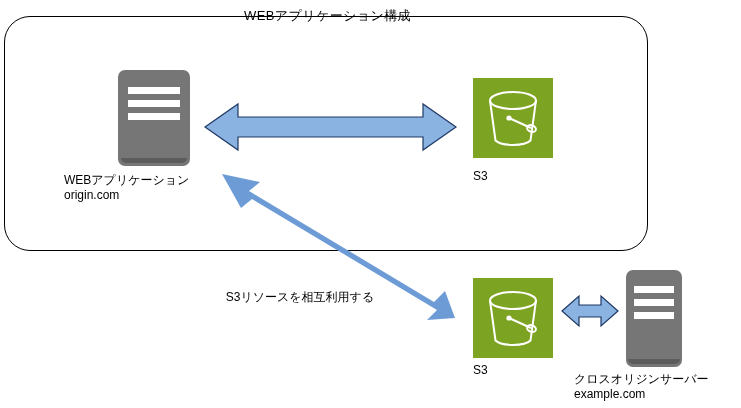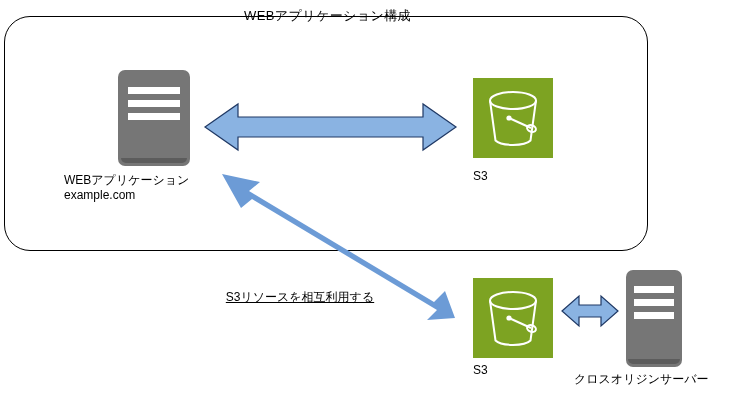--- a/index.html
+++ b/index.html
@@ -114,21 +114,21 @@
   .edge-label {
     position: absolute;
     left: 185px;
     top: 289px;
     width: 230px;
     text-align: center;
     font-size: 12px;
     line-height: 16px;
     white-space: nowrap;
   }
-  .edge-label .line2 { display: block; text-decoration: underline; }
+  .edge-label .line2 { display: block; }
 
   
   #arrow-layer {
     position: absolute;
     left: 0; top: 0;
     width: 741px; height: 408px;
     pointer-events: none;
   }
 </style>
 </head>
@@ -141,21 +141,21 @@
   <div class="diagram-title">WEBアプリケーション構成</div>
 
   <div class="server-icon" id="server-webapp">
     <div class="bar b1"></div>
     <div class="bar b2"></div>
     <div class="bar b3"></div>
     <div class="foot"></div>
   </div>
   <div class="node-label" id="label-webapp">
     <span>WEBアプリケーション</span>
-    <span class="line2">example.com</span>
+    <span class="line2">origin.com</span>
   </div>
 
   <div class="s3-icon" id="s3-top">
     <svg viewBox="0 0 80 80" xmlns="http://www.w3.org/2000/svg">
       <ellipse cx="40" cy="22.5" rx="23" ry="8.5" fill="none" stroke="#ffffff" stroke-width="2"></ellipse>
       <path d="M17 22.5 L22.5 62.5 A 18.5 6.5 0 0 0 57.5 62.5 L63 22.5" fill="none" stroke="#ffffff" stroke-width="2"></path>
       <path d="M36 40 L58 50" fill="none" stroke="#ffffff" stroke-width="2"></path>
       <circle cx="36" cy="40" r="2.6" fill="#ffffff"></circle>
       <ellipse cx="58.5" cy="50.5" rx="4.6" ry="3.2" fill="none" stroke="#ffffff" stroke-width="2" transform="rotate(22 58.5 50.5)"></ellipse>
     </svg>
@@ -178,20 +178,21 @@
   </div>
 
   <div class="server-icon" id="server-crossorigin">
     <div class="bar b1"></div>
     <div class="bar b2"></div>
     <div class="bar b3"></div>
     <div class="foot"></div>
   </div>
   <div class="node-label" id="label-crossorigin">
     <span>クロスオリジンサーバー</span>
+    <span class="line2">example.com</span>
   </div>
 
   <div class="edge-label">
     <span class="line2">S3リソースを相互利用する</span>
   </div>
 
   <svg id="arrow-layer" viewBox="0 0 741 408" xmlns="http://www.w3.org/2000/svg">
 
     <polygon fill="#8AB3E2" stroke="#1F3864" stroke-width="1.2" points="205,127 238,104 238,117 423,117 423,104 456,127 423,150 423,137 238,137 238,150"></polygon>
 

